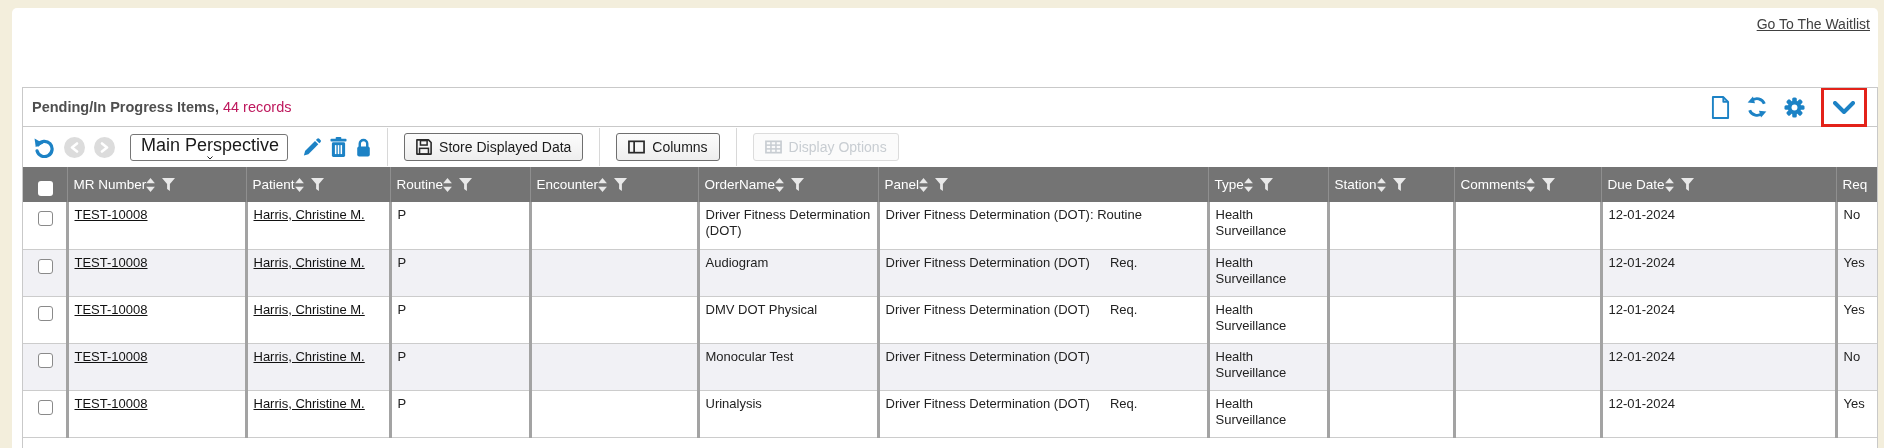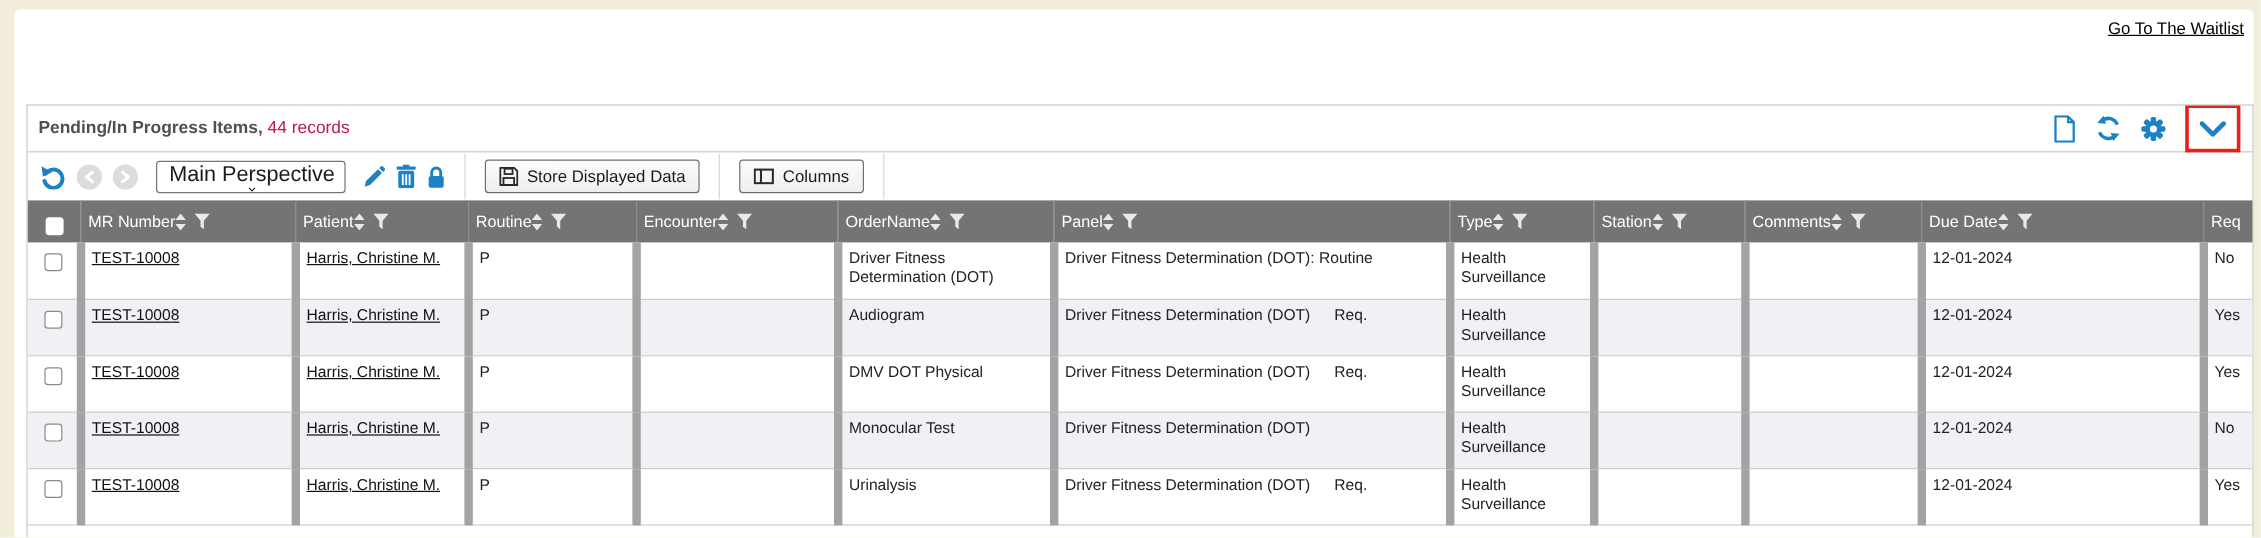--- a/index.html
+++ b/index.html
@@ -13,21 +13,21 @@
   .title-bar { height:33px; background:#6f6f6f; border-radius:5px 5px 0 0;
                display:flex; align-items:center; justify-content:space-between; }
   .title-text { color:#fff; font-size:15px; padding-left:43px; letter-spacing:.2px; }
   .title-icons { display:flex; align-items:center; gap:9px; padding-right:8px; }
   .tb-icon { display:inline-flex; align-items:center; justify-content:center; cursor:pointer; }
   .red-box { border:3px solid #e32219; display:inline-flex; align-items:center; justify-content:center;
              width:27px; height:26px; }
 
   
   .link-row { text-align:right; padding:7px 8px 0 0; height:27px; }
-  .link-row a { color:#000000; font-size:14px; text-decoration:underline; cursor:pointer; }
+  .link-row a { color:#404040; font-size:14px; text-decoration:underline; cursor:pointer; }
 
   
   .section { position:absolute; left:10px; right:0; top:79px; bottom:0;
              border:1px solid #c9c9c9; border-bottom:none; overflow:hidden; background:#fff; }
   .section-head { height:39px; display:flex; align-items:center; justify-content:space-between;
                   padding:0 10px 0 9px; border-bottom:1px solid #c9c9c9; }
   .section-title { font-size:14.5px; color:#4f4f4f; }
   .section-title b { font-weight:bold; }
   .section-title .records { color:#be185d; font-weight:normal; margin-left:4px; }
   .section-icons { display:flex; align-items:center; gap:16px; }
@@ -48,21 +48,21 @@
          display:inline-flex; align-items:center; gap:7px; padding:0 11px; font-size:14px; color:#1a1a1a;
          cursor:pointer; }
   .btn.disabled { border-color:#dcdcdc; background:#fbfbfb; color:#c8cdd2; cursor:default; }
 
   
   table { border-collapse:collapse; table-layout:fixed; width:1903px; font-size:13px; }
   thead th { background:#747474; color:#fff; font-weight:normal; font-size:13.5px; text-align:left;
              height:35px; padding:0 5px 0 6px; border-right:1px solid #8f8f8f; cursor:pointer; }
   thead th .hd { display:flex; align-items:center; justify-content:flex-start; }
   .hdr-icons { display:flex; align-items:center; gap:7px; }
-  td { vertical-align:top; padding:5px 4px 4px 6px; border-right:7px solid #a3a3a3;
+  td { vertical-align:top; padding:5px 4px 4px 6px; border-right:3px solid #a3a3a3;
        border-bottom:1px solid #ccc; height:47px; line-height:1.25; }
   tr.alt td { background:#f1f1f5; }
   td a { color:#111; text-decoration:underline; cursor:pointer; }
   .c-check { text-align:center; padding-top:9px; }
   .cb { display:inline-block; width:15px; height:15px; border:1px solid #8a8a8a; border-radius:3px;
         background:#fff; cursor:pointer; }
   .cb-head { display:inline-block; width:15px; height:15px; border-radius:3px; background:#fff; margin-top:2px; }
   .patient-link { display:inline-block; max-width:112px; }
   .type-span { display:inline-block; max-width:92px; }
   .req-bold { font-weight:normal; margin-left:20px; }
@@ -178,20 +178,30 @@
       </span>
       <span class="toolbar-divider"></span>
       <span class="btn">
         <svg width="17" height="14" viewBox="0 0 18 14">
             <rect x="1" y="1" width="16" height="12" fill="none" stroke="#2a2a2a" stroke-width="1.8"></rect>
             <line x1="6.5" y1="1" x2="6.5" y2="13" stroke="#2a2a2a" stroke-width="1.8"></line>
           </svg>
         <span>Columns</span>
       </span>
       <span class="toolbar-divider"></span>
+      <span class="btn disabled">
+        <svg width="17" height="14" viewBox="0 0 18 14">
+            <rect x="1" y="1" width="16" height="12" fill="none" stroke="#c8cdd2" stroke-width="1.8"></rect>
+            <line x1="6.3" y1="1" x2="6.3" y2="13" stroke="#c8cdd2" stroke-width="1.6"></line>
+            <line x1="11.6" y1="1" x2="11.6" y2="13" stroke="#c8cdd2" stroke-width="1.6"></line>
+            <line x1="1" y1="5" x2="17" y2="5" stroke="#c8cdd2" stroke-width="1.6"></line>
+            <line x1="1" y1="9" x2="17" y2="9" stroke="#c8cdd2" stroke-width="1.6"></line>
+          </svg>
+        <span>Display Options</span>
+      </span>
     </div>
 
     <table>
       <colgroup>
         <col style="width:44px">
           <col style="width:179px">
           <col style="width:144px">
           <col style="width:140px">
         <col style="width:168px">
           <col style="width:180px">

